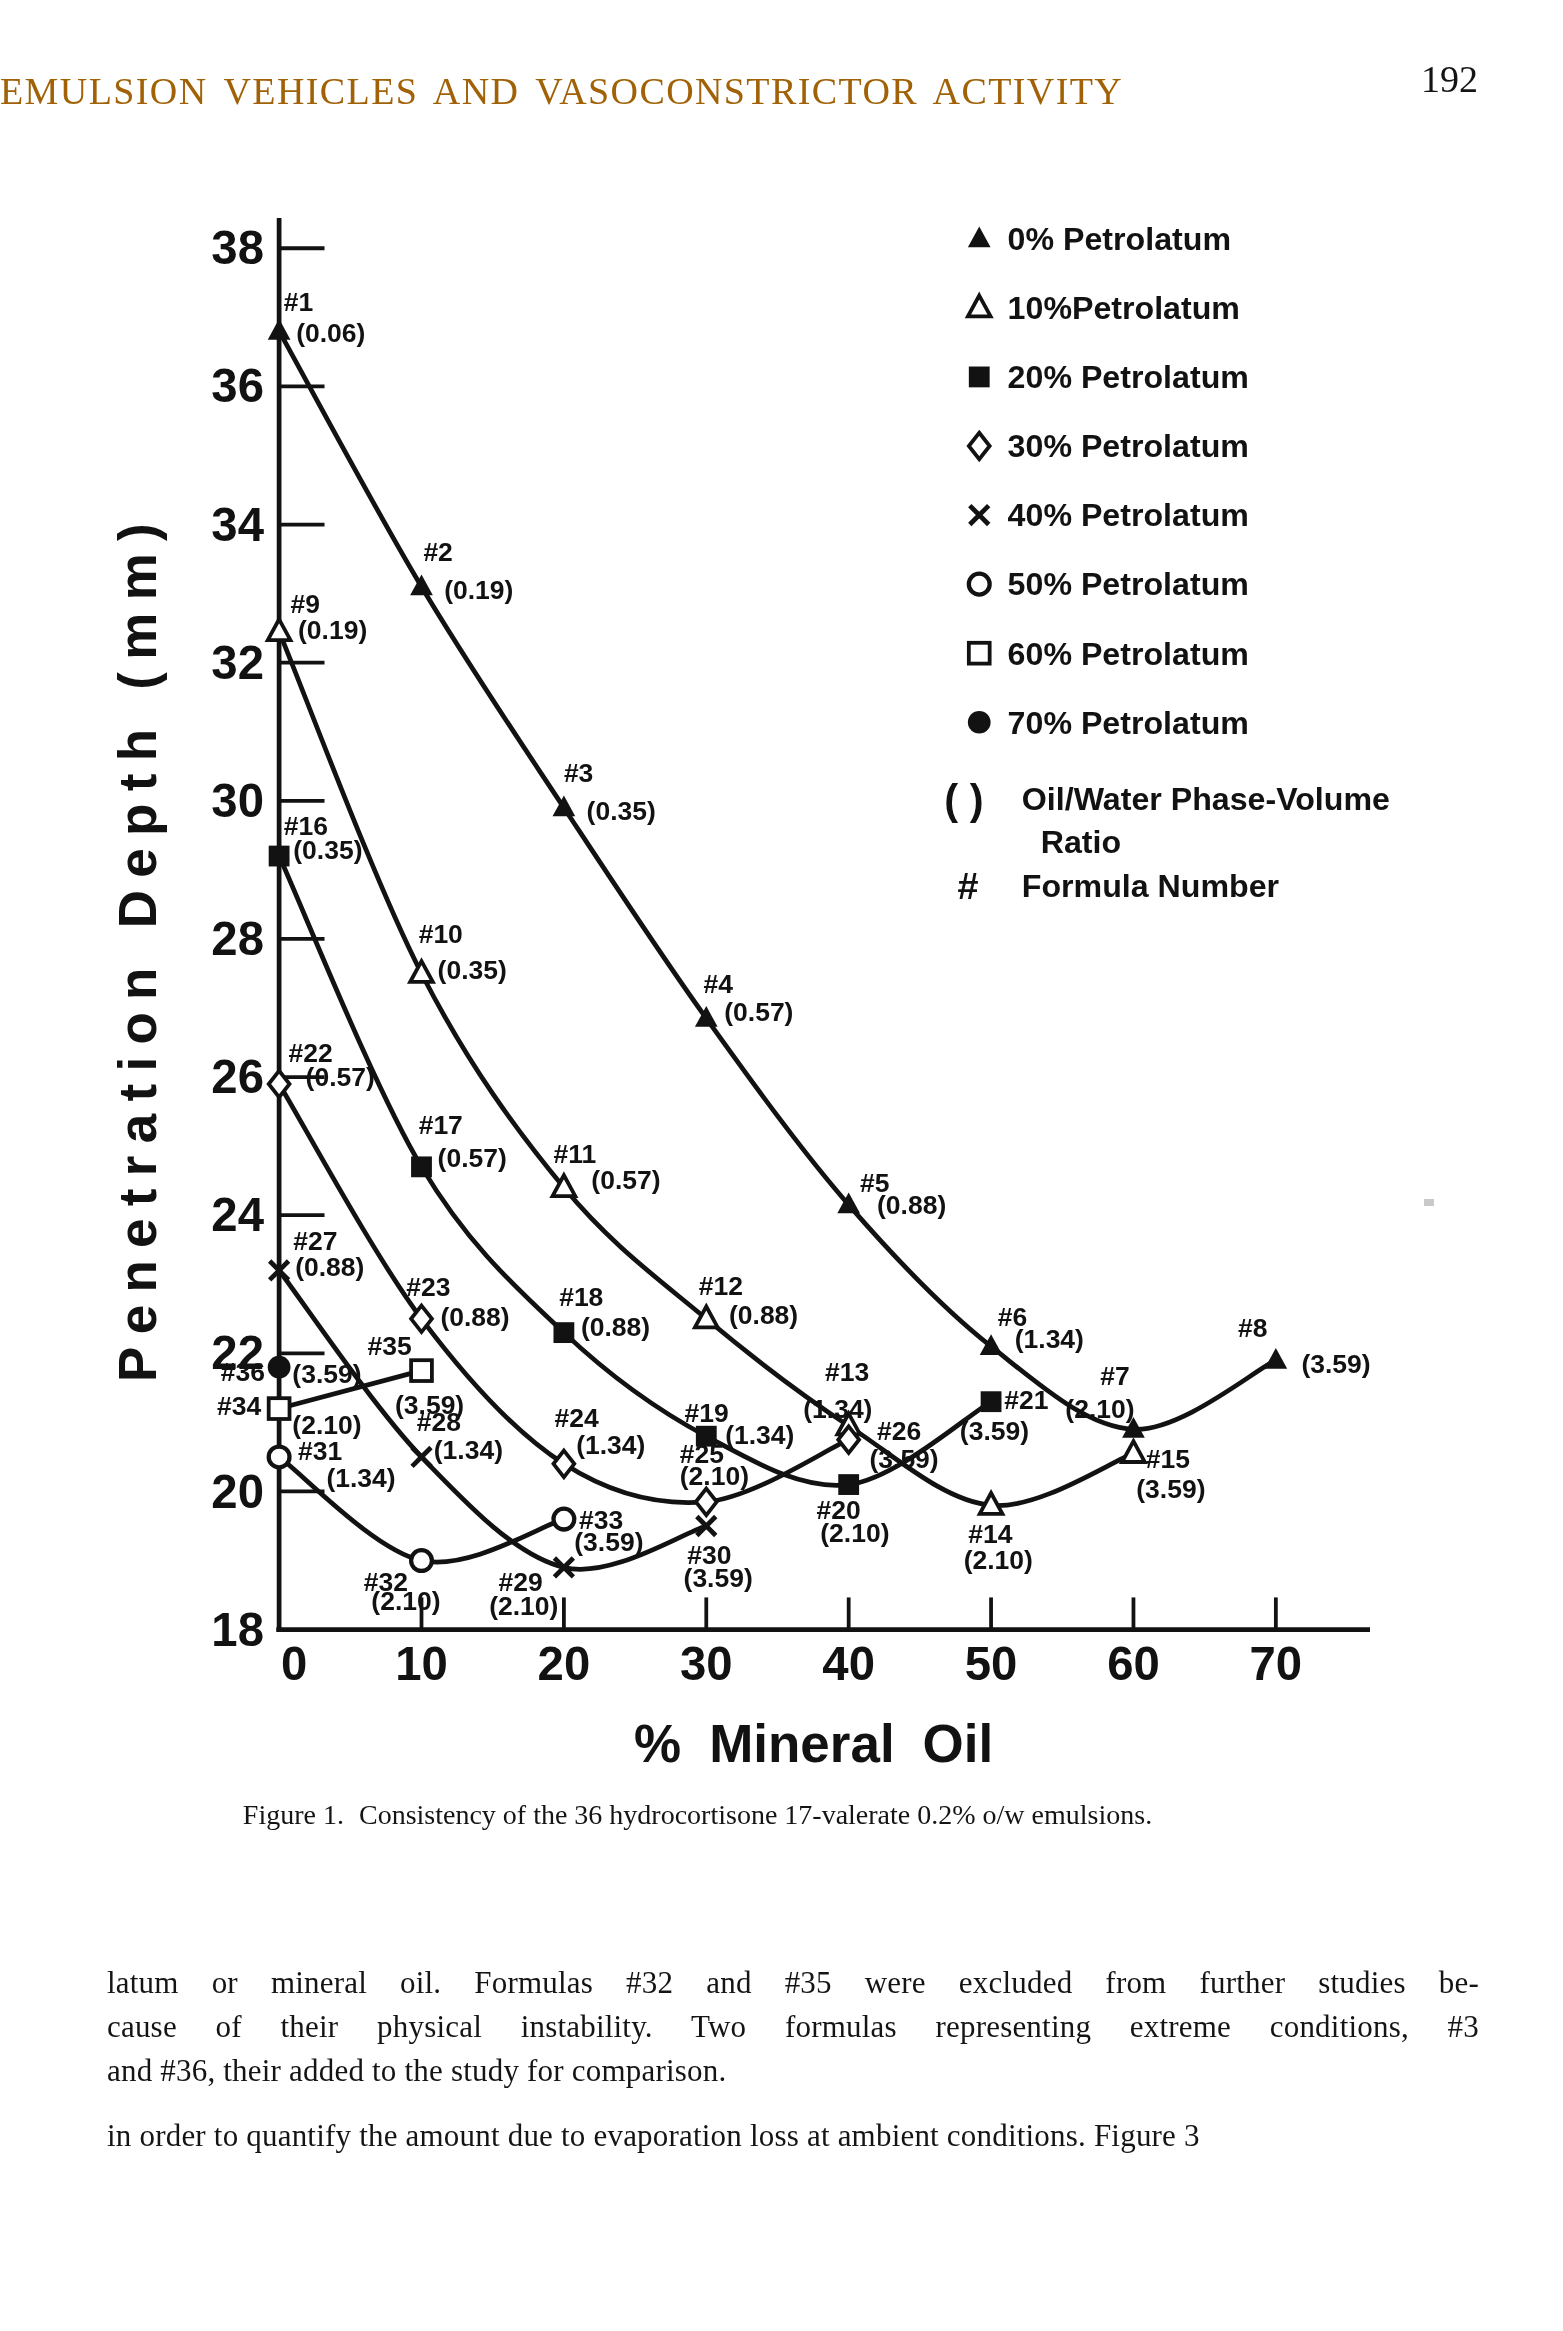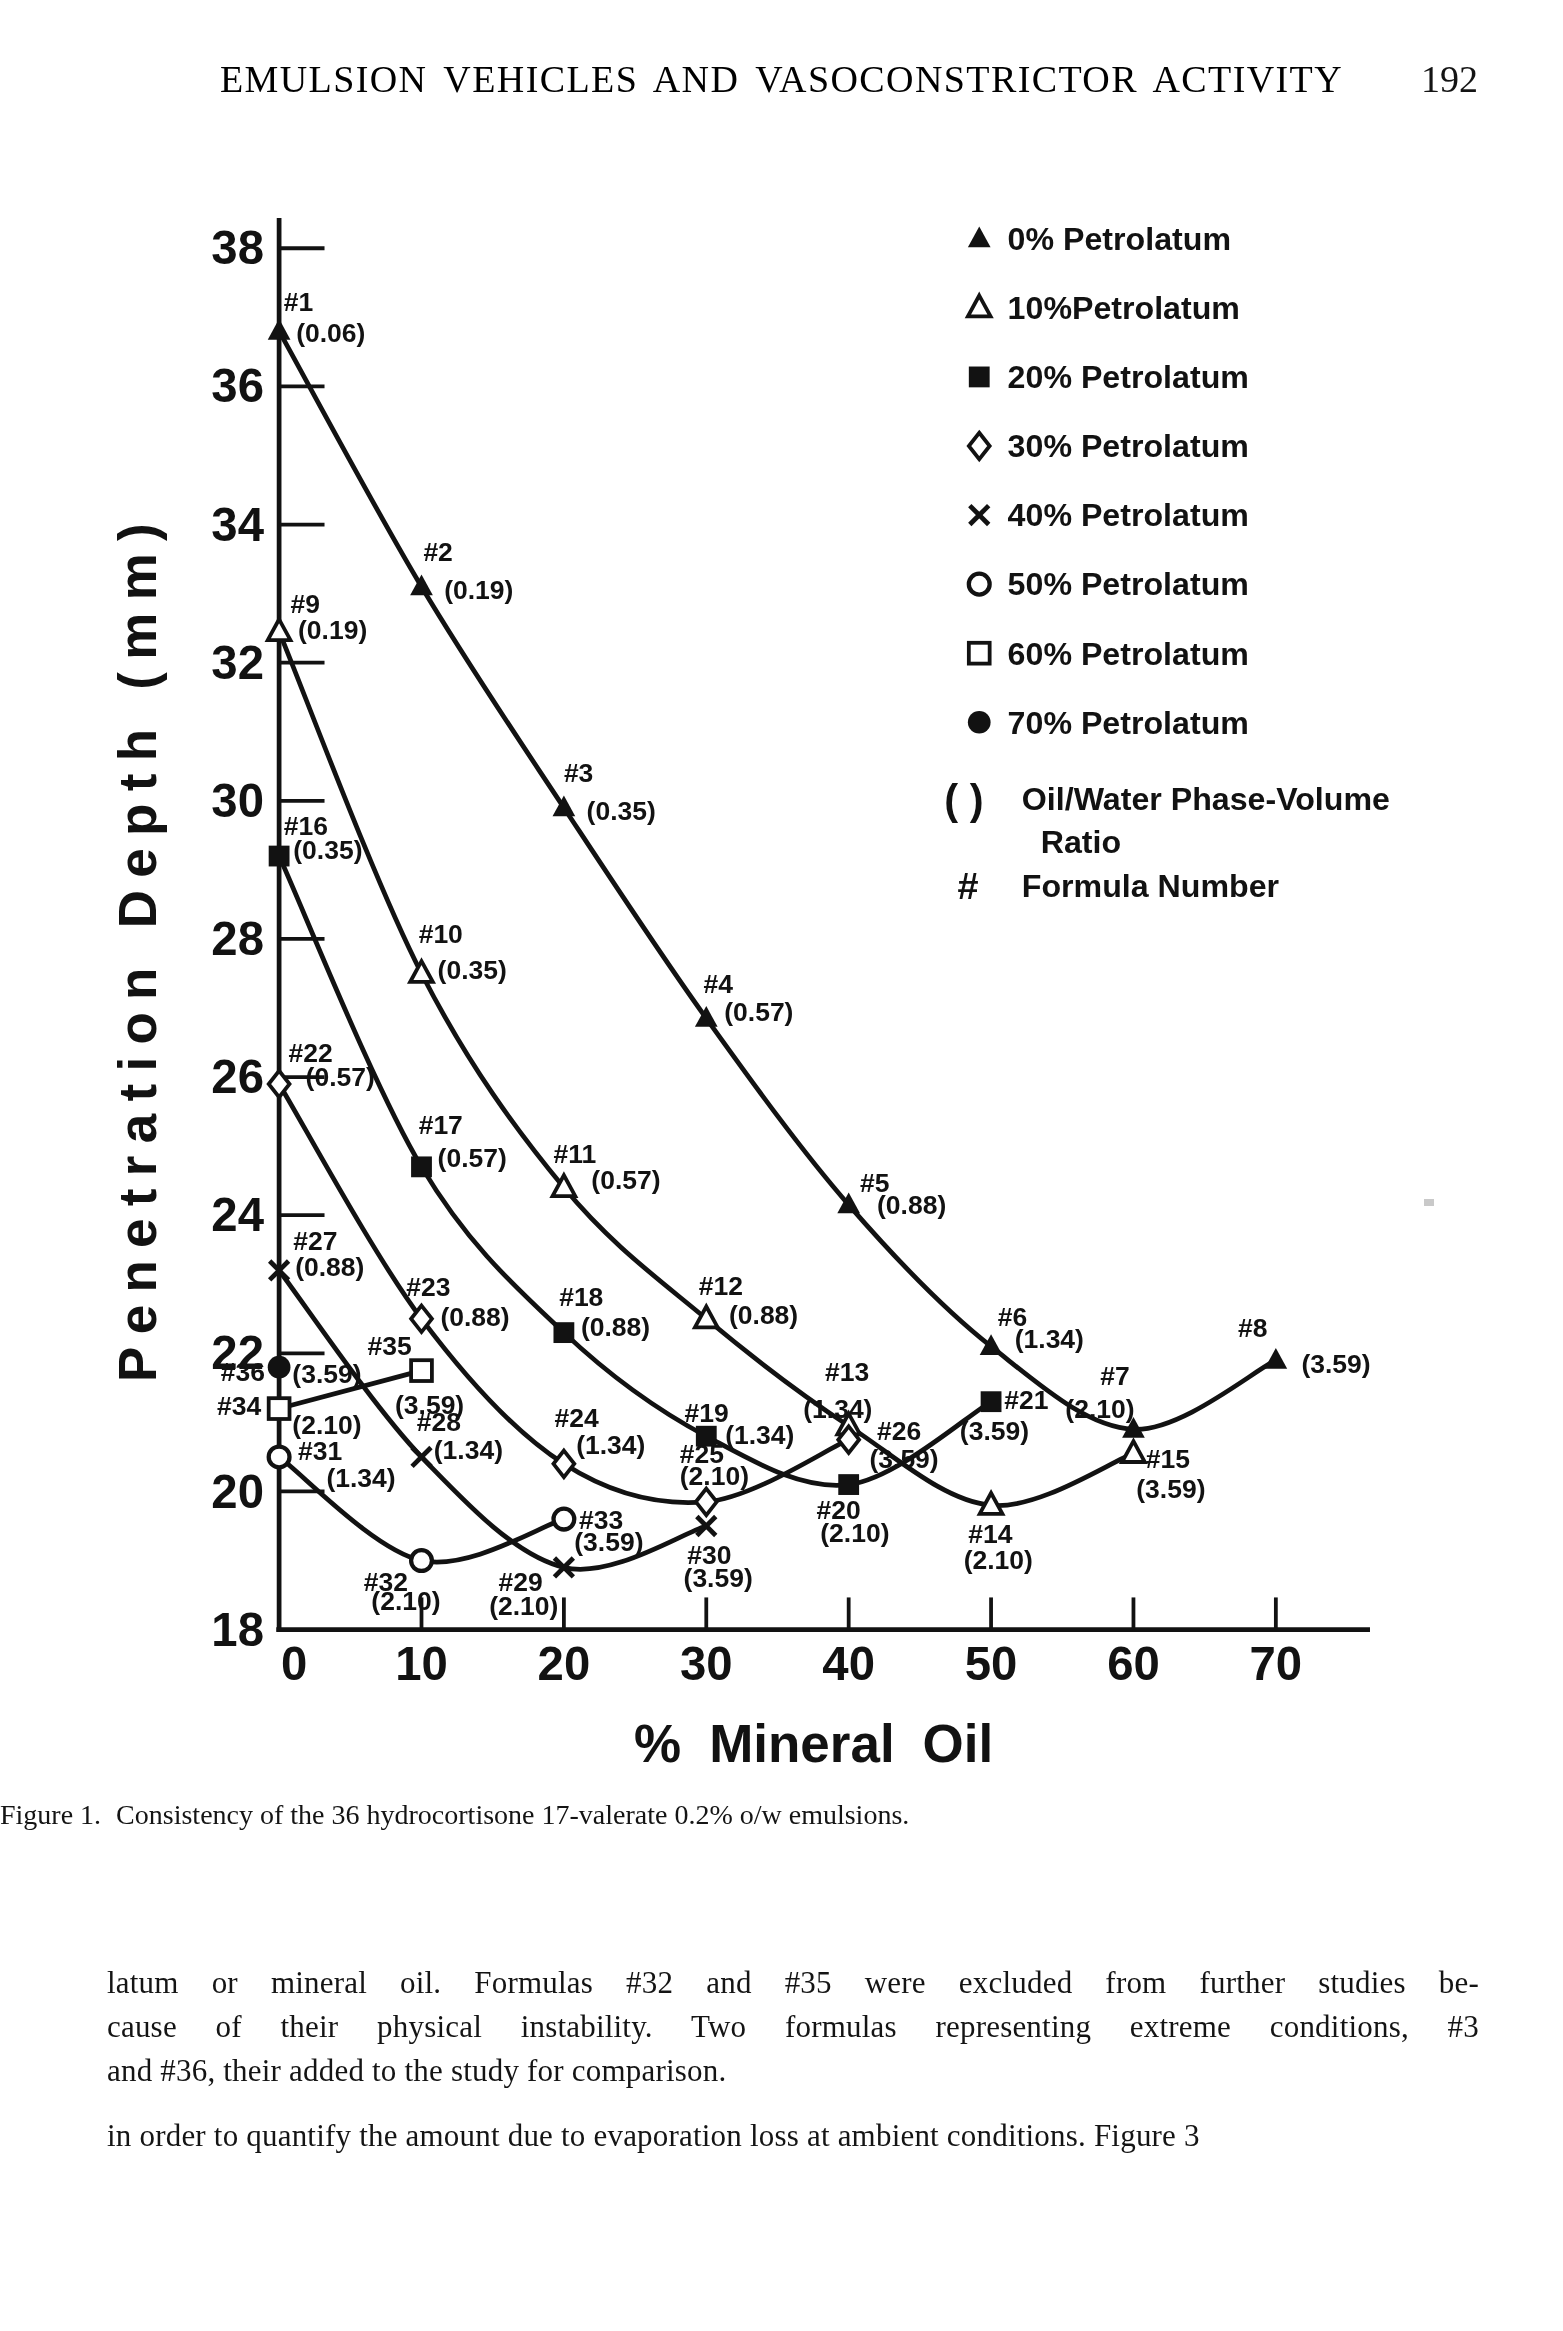--- a/index.html
+++ b/index.html
@@ -1,30 +1,30 @@
 <!DOCTYPE html>
 <html style="font-size:15px"><head>
 <meta charset="utf-8">
 <style>
   html,body{margin:0;padding:0;background:#ffffff;}
   .page{position:relative;width:1563px;height:2332px;background:#ffffff;color:#111;overflow:hidden;
         font-family:"Liberation Serif",serif;}
-  .running-head{position:absolute;left:0;right:0;top:57px;text-align:center;
-        font:400 38px "Liberation Serif",serif;letter-spacing:1.4px;word-spacing:5.7px;color:#000000;}
+  .running-head{position:absolute;left:0;right:0;top:69px;text-align:left;
+        font:400 38px "Liberation Serif",serif;letter-spacing:1.4px;word-spacing:5.7px;color:#a16207;}
   .page-number{position:absolute;top:57px;right:85px;font:400 38px "Liberation Serif",serif;color:#141414;}
   #chart{position:absolute;left:0;top:0;width:1563px;height:1893px;}
   #chart text{fill:#121212;}
   .tick{font:700 50px "Liberation Sans",sans-serif;}
   .axis-title-x{font:700 56px "Liberation Sans",sans-serif;word-spacing:14px;}
   .axis-title-y{font:700 56px "Liberation Sans",sans-serif;letter-spacing:13px;}
   .plabel{font:700 28px "Liberation Sans",sans-serif;}
   .legend-label{font:700 34px "Liberation Sans",sans-serif;}
   .legend-symbol{font:700 44px "Liberation Sans",sans-serif;}
   .legend-hash{font:700 40px "Liberation Sans",sans-serif;}
-  .caption{position:absolute;top:1799px;left:0;width:1395px;
+  .caption{position:absolute;top:1799px;left:0;width:1395px;text-align:center;
         font:400 28px "Liberation Serif",serif;color:#141414;}
   .caption .cap-label{margin-right:15px;}
   .body-text{position:absolute;left:90px;top:1961px;width:1389px;
         font:400 31px "Liberation Serif",serif;line-height:44px;color:#141414;letter-spacing:0.2px;}
   .para + .para{margin-top:21px;}
   .line{text-align:justify;text-align-last:justify;white-space:normal;margin-left:17px;}
   .line.last{text-align-last:left;}
   .scan-speck{position:absolute;left:1424px;top:1199px;width:9.5px;height:6.6px;background:#c9c9c9;}
 </style>
 </head>

